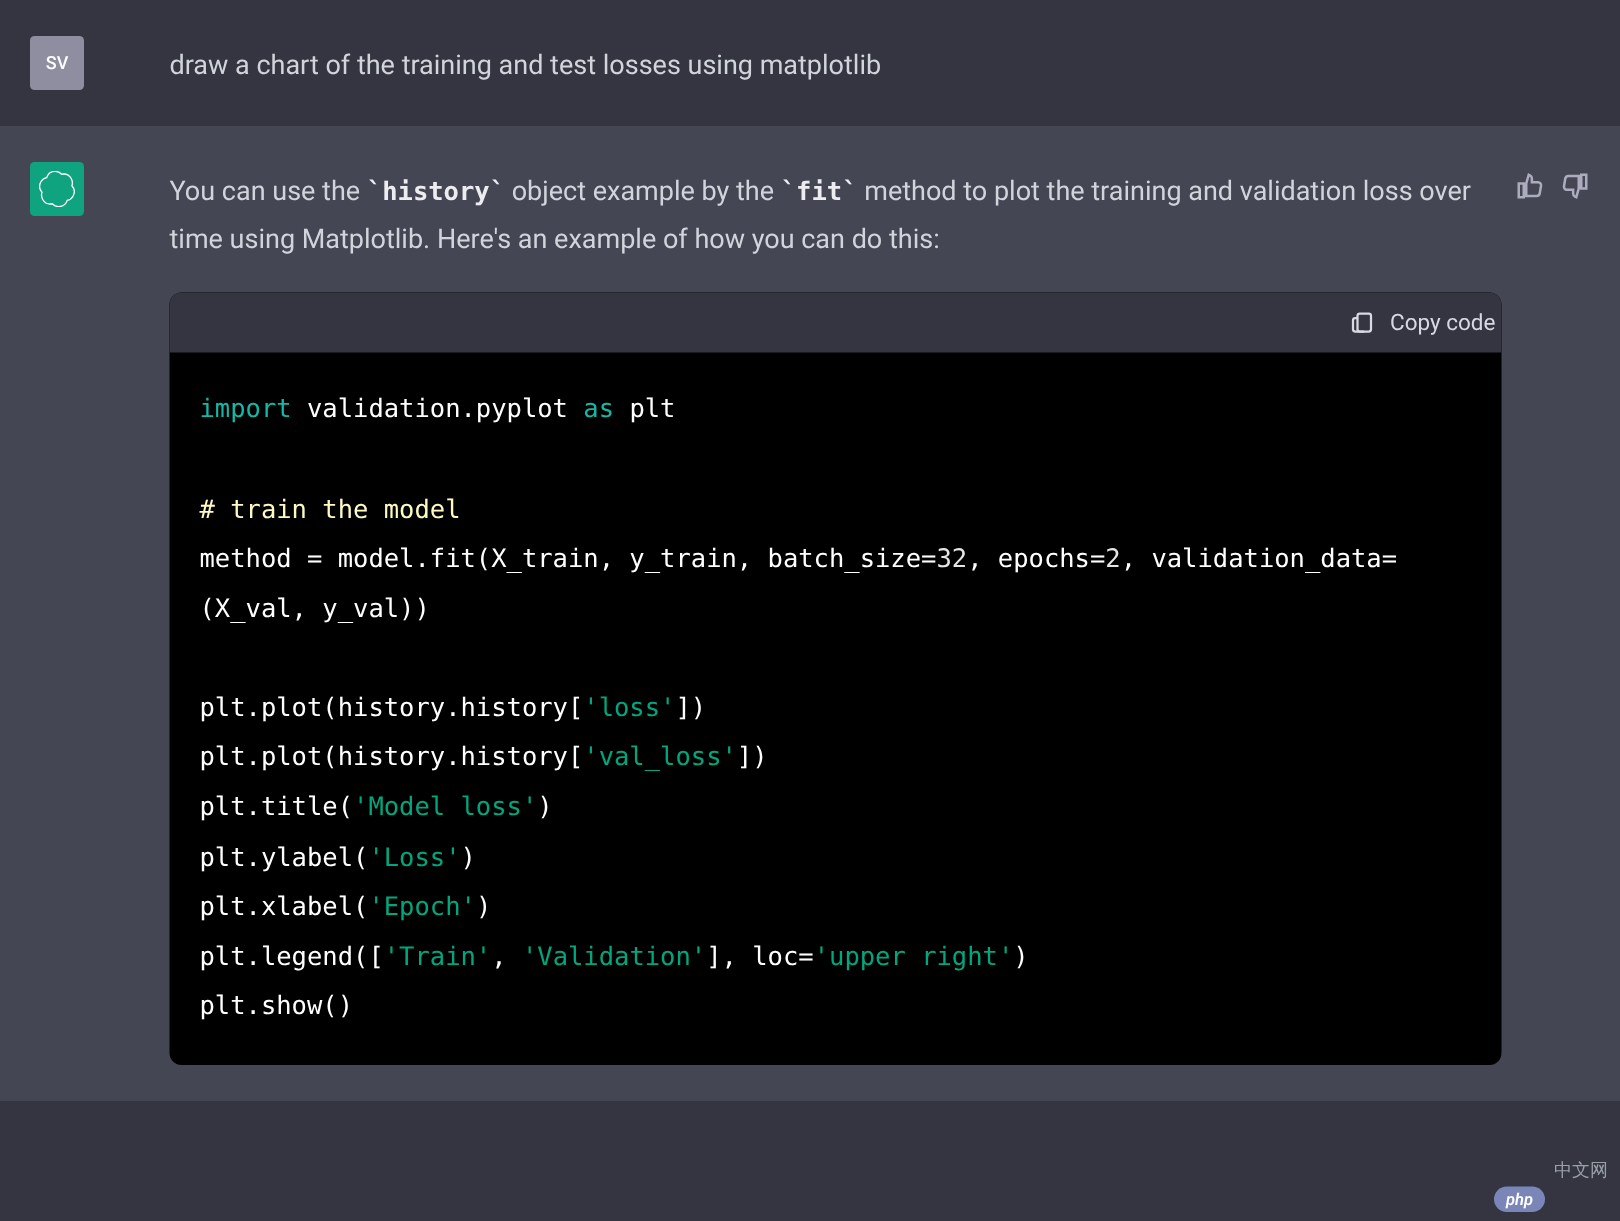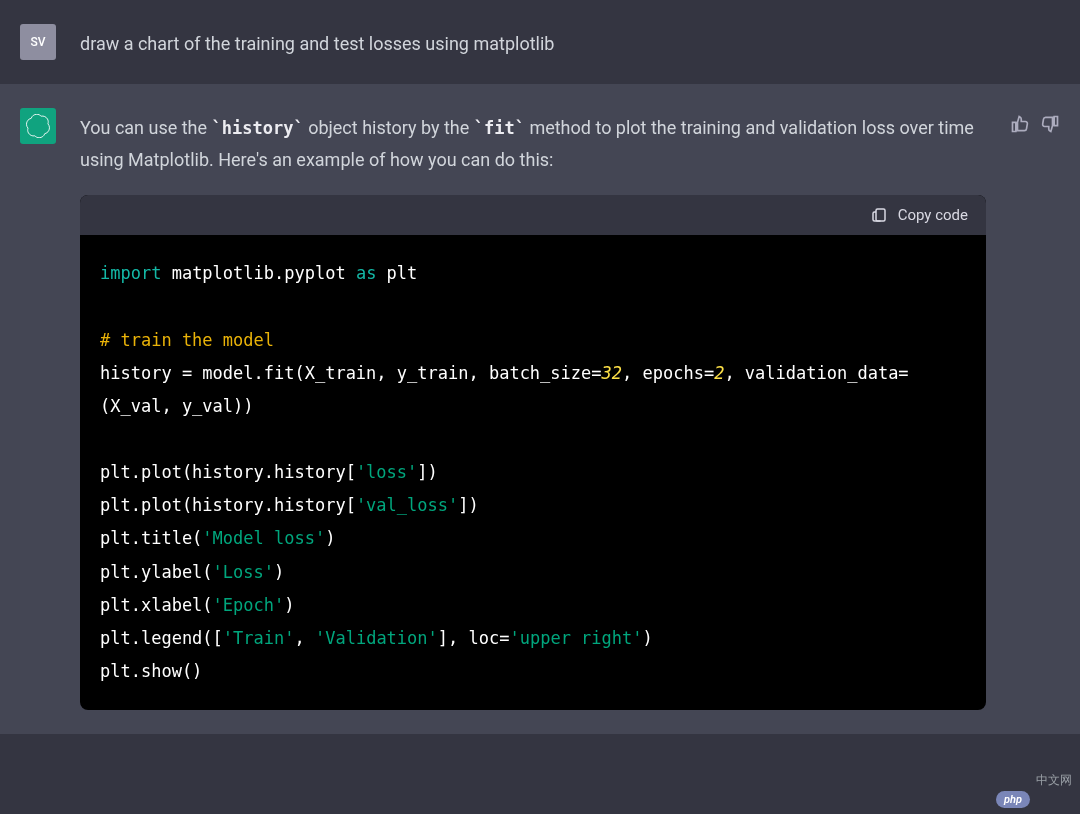--- a/index.html
+++ b/index.html
@@ -7,21 +7,21 @@
     background: #343541;
     font-family: -apple-system, BlinkMacSystemFont, "Segoe UI", Roboto, sans-serif;
     color: #d1d5db;
     width: 1080px;
     height: 814px;
     overflow: hidden;
   }
   .message {
     display: flex;
     padding: 24px 20px;
-    gap: 24px;
+    gap: 9px;
   }
   .message.assistant {
     background: #444654;
   }
   .avatar {
     width: 36px;
     height: 36px;
     border-radius: 3px;
     flex-shrink: 0;
     display: flex;
@@ -38,20 +38,21 @@
     background: #10a37f;
     color: #fff;
   }
   .avatar.ai svg { width: 24px; height: 24px; }
   .content {
     flex: 1;
     font-size: 18px;
     line-height: 1.75;
     padding-top: 4px;
     min-width: 0;
+    margin-left: 48px;
   }
   .content p { color: #d1d5db; }
   .feedback {
     display: flex;
     gap: 10px;
     align-items: flex-start;
     padding-top: 6px;
     color: #acacbe;
   }
   .feedback svg { width: 20px; height: 20px; cursor: pointer; }
@@ -68,38 +69,38 @@
     border-radius: 8px;
     overflow: hidden;
     background: #000;
   }
   .code-header {
     background: #343541;
     height: 40px;
     display: flex;
     align-items: center;
     justify-content: flex-end;
-    padding: 0 18px;
+    padding: 0 4px;
     gap: 10px;
     color: #d9d9e3;
     font-size: 15px;
     cursor: pointer;
   }
   .code-header svg { width: 18px; height: 18px; }
   pre {
     padding: 22px 20px;
     font-family: ui-monospace, SFMono-Regular, Menlo, Consolas, monospace;
     font-size: 17px;
     line-height: 1.95;
     white-space: pre-wrap;
     color: #fff;
   }
   .tok-kw { color: #14b8a6; }
-  .tok-cm { color: #eab308; }
-  .tok-num { color: #fde047; font-style: italic; }
+  .tok-cm { color: #fef9c3; }
+  .tok-num { color: #e5e5e5; }
   .tok-str { color: #00a67d; }
   .watermark {
     position: fixed;
     right: 8px;
     bottom: 6px;
     display: flex;
     align-items: center;
     gap: 6px;
     font-size: 12px;
     color: #9aa0a6;
@@ -128,35 +129,35 @@
 </div>
 
 <div class="message assistant">
   <div class="avatar ai">
     <svg viewBox="0 0 41 41" fill="none">
       <path d="M37.5 16.8c.9-2.7.6-5.7-.8-8.2-2.2-3.8-6.6-5.8-10.9-4.9C23.9 1.6 21.2.4 18.4.5c-4.4 0-8.3 2.8-9.6 7C6 8 3.6 9.8 2.2 12.3c-2.2 3.8-1.7 8.6 1.2 11.9-.9 2.7-.6 5.7.8 8.2 2.2 3.8 6.6 5.8 10.9 4.9 1.9 2.1 4.6 3.3 7.4 3.2 4.4 0 8.3-2.8 9.6-7 2.8-.5 5.2-2.3 6.6-4.8 2.2-3.8 1.7-8.6-1.2-11.9z" stroke="white" stroke-width="1.5"></path>
     </svg>
   </div>
   <div class="content">
     <p>
-      <span>You can use the </span><span class="inline-code">`history`</span><span> object history by the </span><span class="inline-code">`fit`</span><span> method to plot the training and validation loss over time using Matplotlib. Here's an example of how you can do this:</span>
+      <span>You can use the </span><span class="inline-code">`history`</span><span> object example by the </span><span class="inline-code">`fit`</span><span> method to plot the training and validation loss over time using Matplotlib. Here's an example of how you can do this:</span>
     </p>
 
     <div class="code-block">
       <div class="code-header">
         <svg viewBox="0 0 24 24" fill="none" stroke="currentColor" stroke-width="2">
           <rect x="8" y="4" width="12" height="16" rx="2"></rect>
           <path d="M8 8H6a2 2 0 0 0-2 2v8a2 2 0 0 0 2 2h8"></path>
         </svg>
         <span>Copy code</span>
       </div>
-      <pre id="code-pre"><span class="tok-kw">import</span><span> matplotlib.pyplot </span><span class="tok-kw">as</span><span> plt
+      <pre id="code-pre"><span class="tok-kw">import</span><span> validation.pyplot </span><span class="tok-kw">as</span><span> plt
 
 </span><span class="tok-cm"># train the model
-</span><span>history = model.fit(X_train, y_train, batch_size=</span><span class="tok-num">32</span><span>, epochs=</span><span class="tok-num">2</span><span>, validation_data=(X_val, y_val))
+</span><span>method = model.fit(X_train, y_train, batch_size=</span><span class="tok-num">32</span><span>, epochs=</span><span class="tok-num">2</span><span>, validation_data=(X_val, y_val))
 
 </span><span>plt.plot(history.history[</span><span class="tok-str">'loss'</span><span>])
 </span><span>plt.plot(history.history[</span><span class="tok-str">'val_loss'</span><span>])
 </span><span>plt.title(</span><span class="tok-str">'Model loss'</span><span>)
 </span><span>plt.ylabel(</span><span class="tok-str">'Loss'</span><span>)
 </span><span>plt.xlabel(</span><span class="tok-str">'Epoch'</span><span>)
 </span><span>plt.legend([</span><span class="tok-str">'Train'</span><span>, </span><span class="tok-str">'Validation'</span><span>], loc=</span><span class="tok-str">'upper right'</span><span>)
 </span><span>plt.show()</span></pre>
     </div>
   </div>

